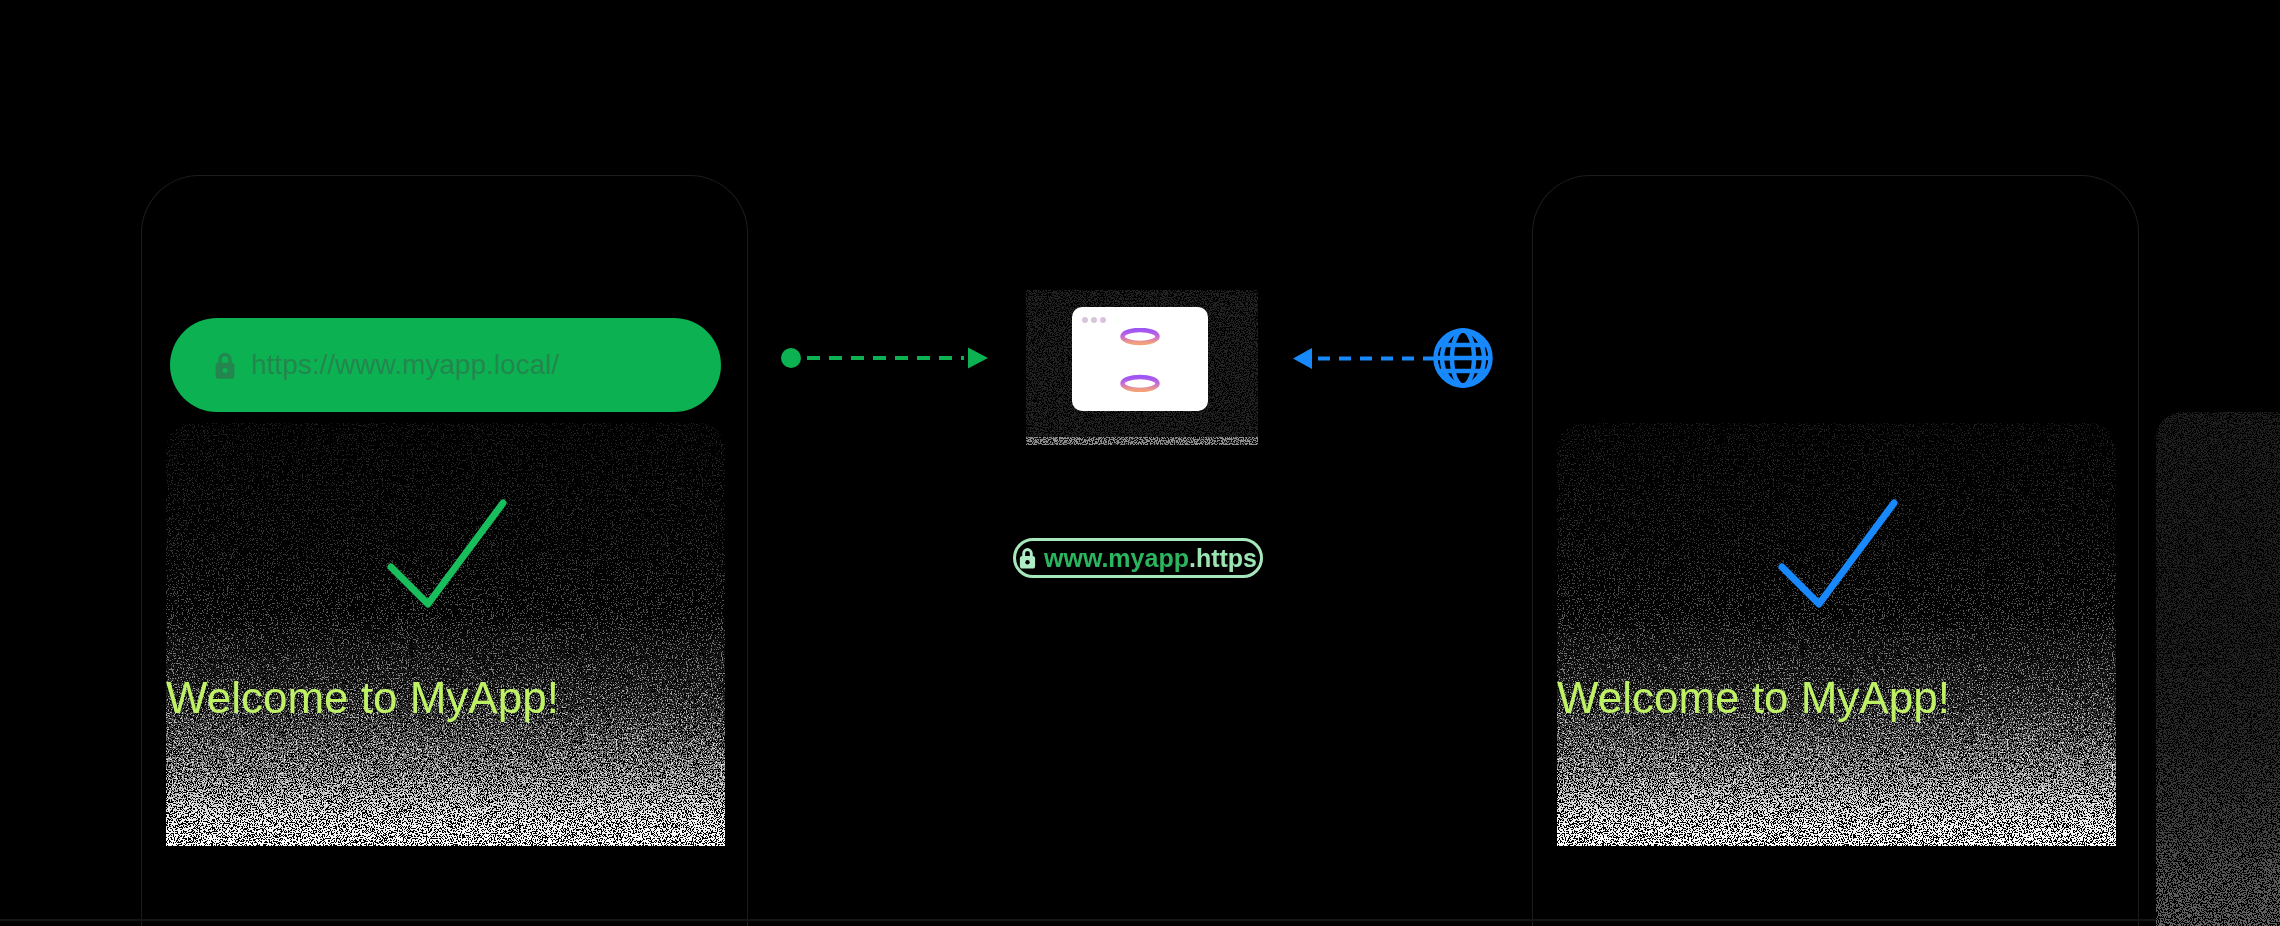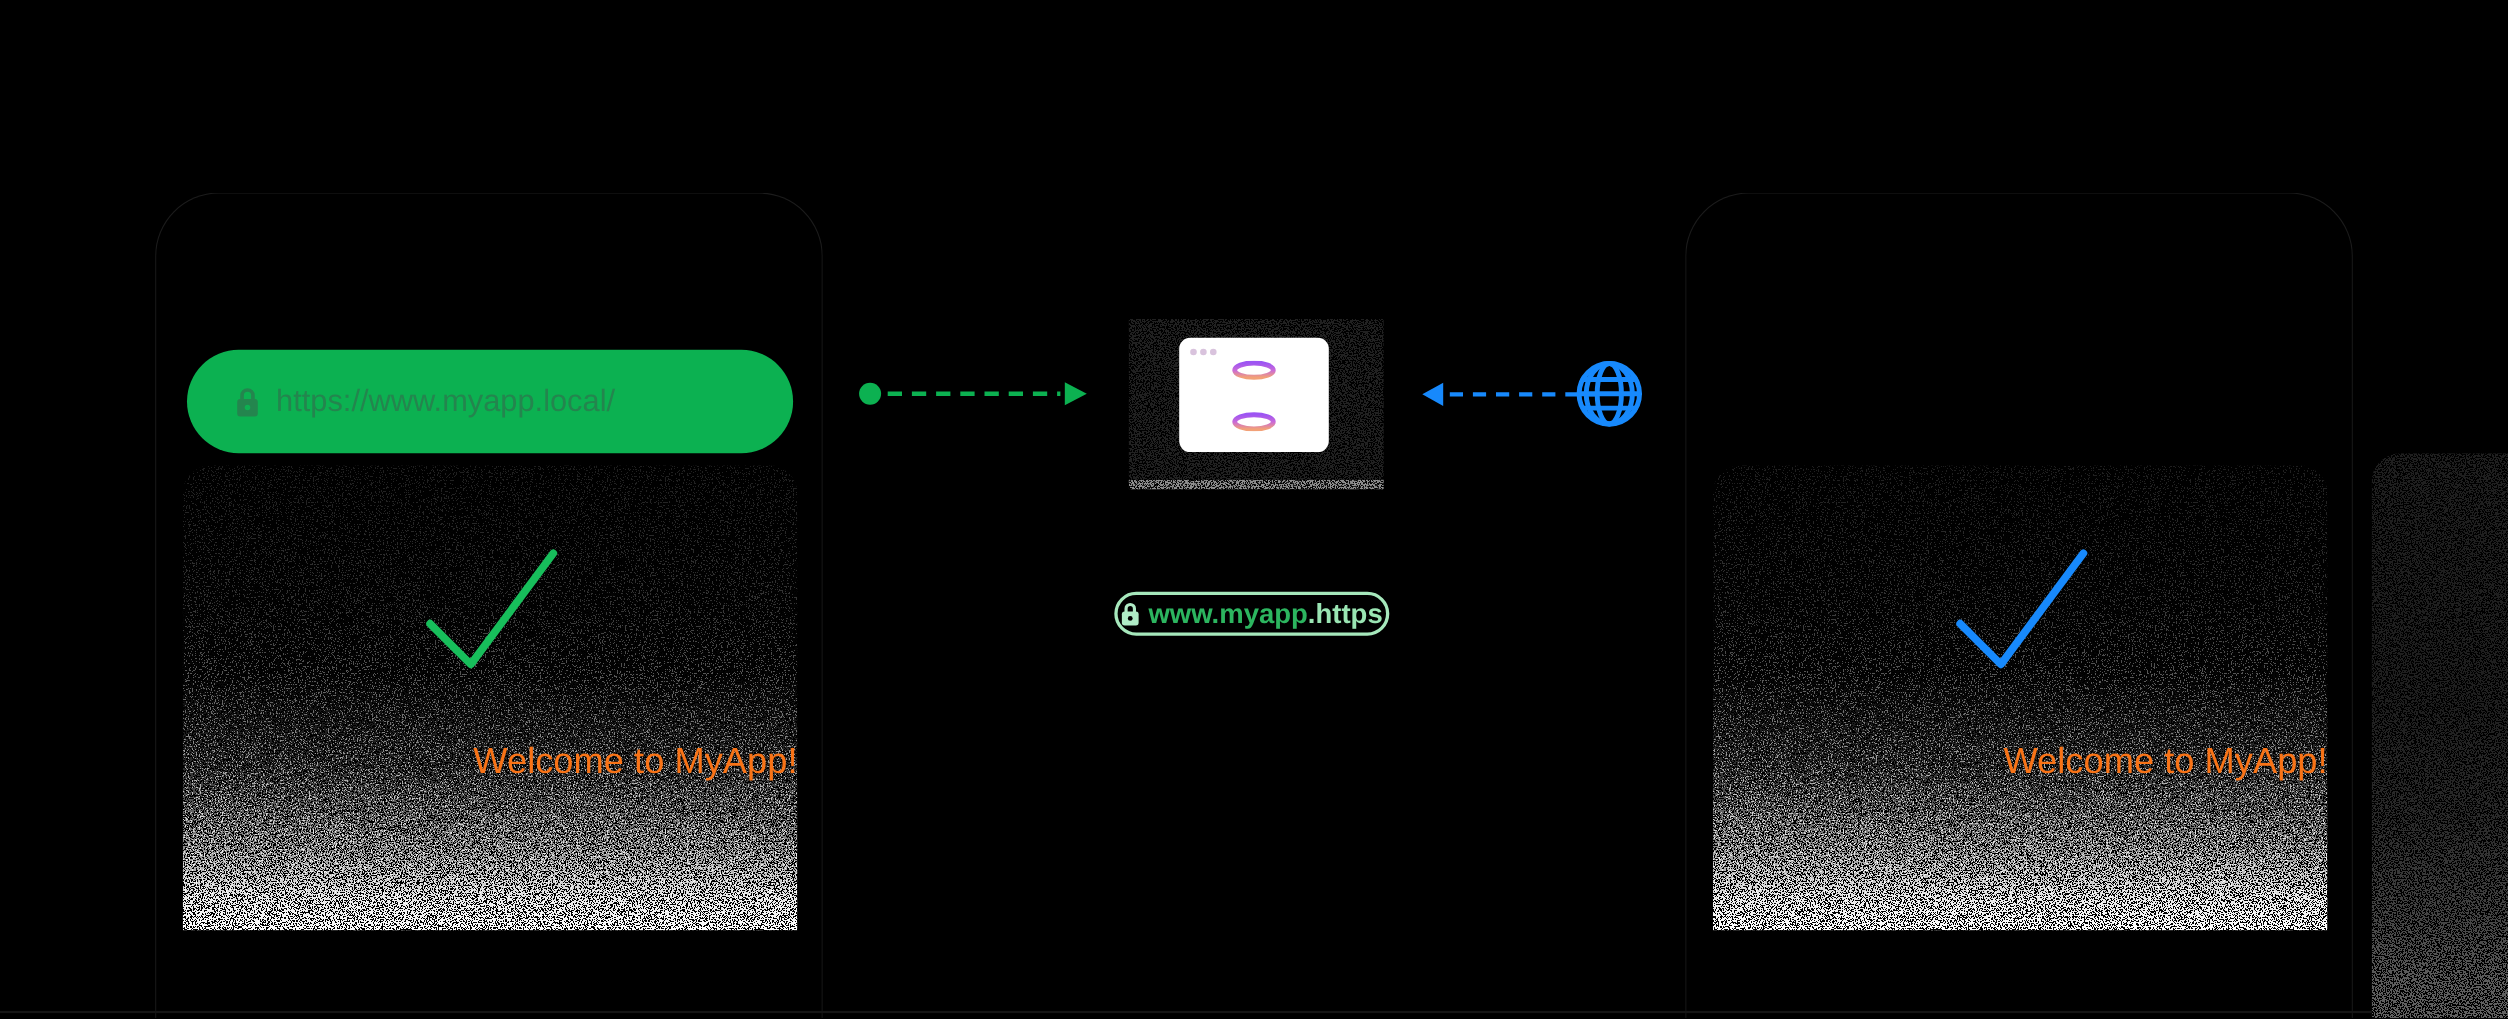--- a/index.html
+++ b/index.html
@@ -19,22 +19,22 @@
         font-size:28px;font-weight:400;cursor:pointer;}
   .addr.green{background:#0CB151;color:#24854E;}
   .addr.blue{background:#1789FC;color:#58A7FD;}
   .addr svg{flex:0 0 auto;}
 
   
   .screen{position:absolute;left:24px;top:247px;width:559px;height:423px;background:#000;
           border-radius:26px 26px 0 0;overflow:hidden;}
   .screen > svg.noise{position:absolute;left:0;top:0;width:100%;height:100%;}
   .check{position:absolute;left:calc(50% - 60px);top:74px;}
-  .welcome{position:absolute;left:0;right:0;top:250px;text-align:right;
-           font-size:33px;color:#f97316;letter-spacing:0;}
+  .welcome{position:absolute;left:0;right:0;top:250px;text-align:left;
+           font-size:44px;color:#bef264;letter-spacing:0;}
 
   
   .patch{position:absolute;left:1026px;top:290px;width:232px;height:155px;background:#000;overflow:hidden;}
   .appwin{position:absolute;left:46px;top:17px;width:136px;height:104px;background:#ffffff;border-radius:10px;}
   .dots{position:absolute;left:10px;top:10px;display:flex;gap:3px;}
   .dots i{width:6px;height:6px;border-radius:50%;background:#D9C3DD;display:block;}
   .cyl{position:absolute;left:48px;top:21px;}
 
   
   .pill{position:absolute;left:1013px;top:538px;width:250px;height:40px;border:3px solid #A6E8BC;

